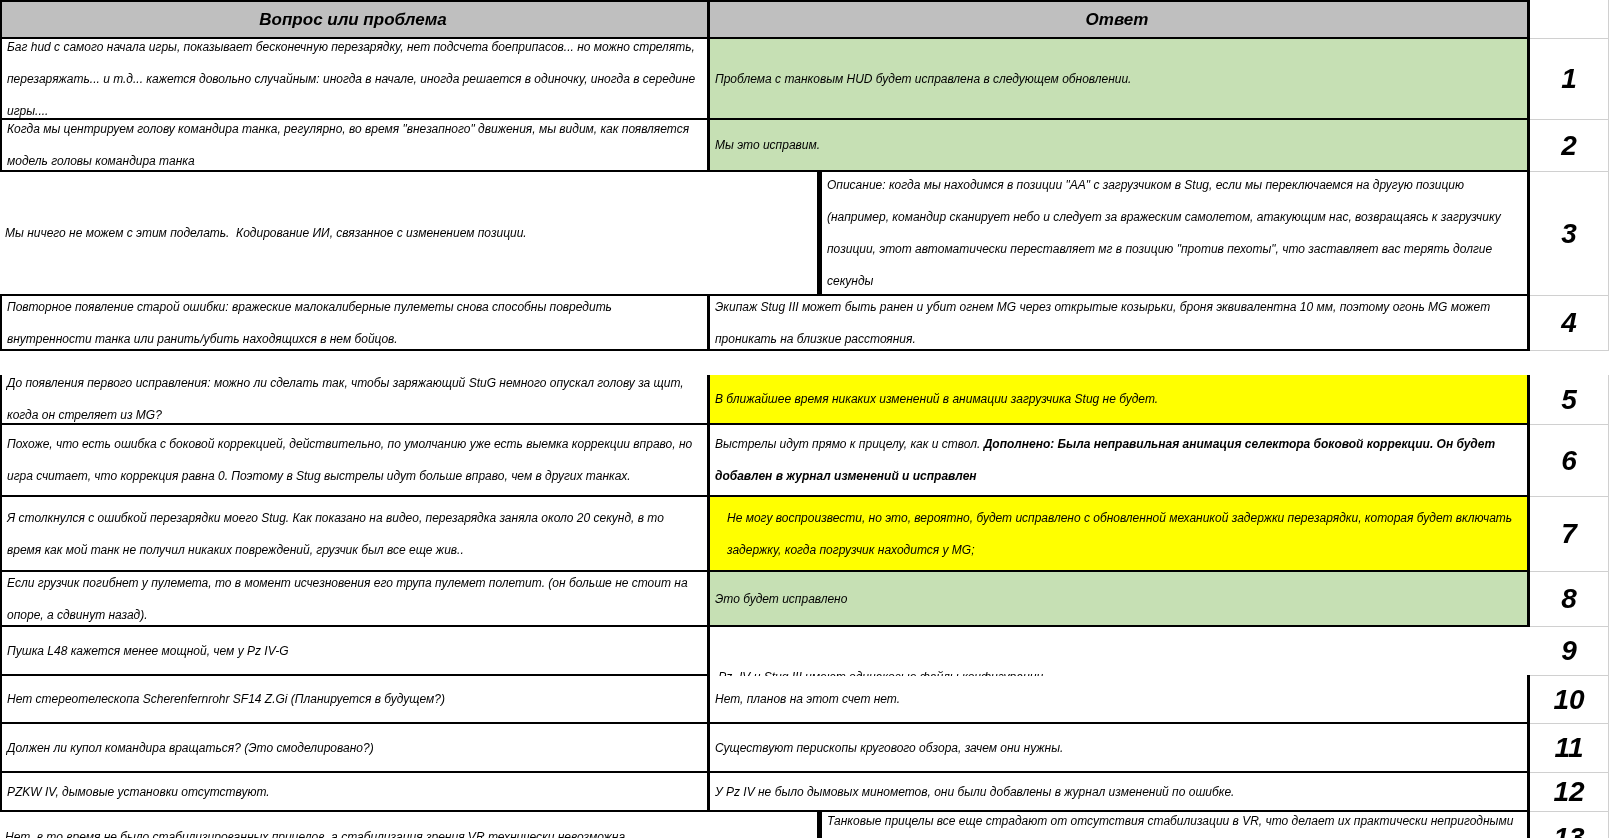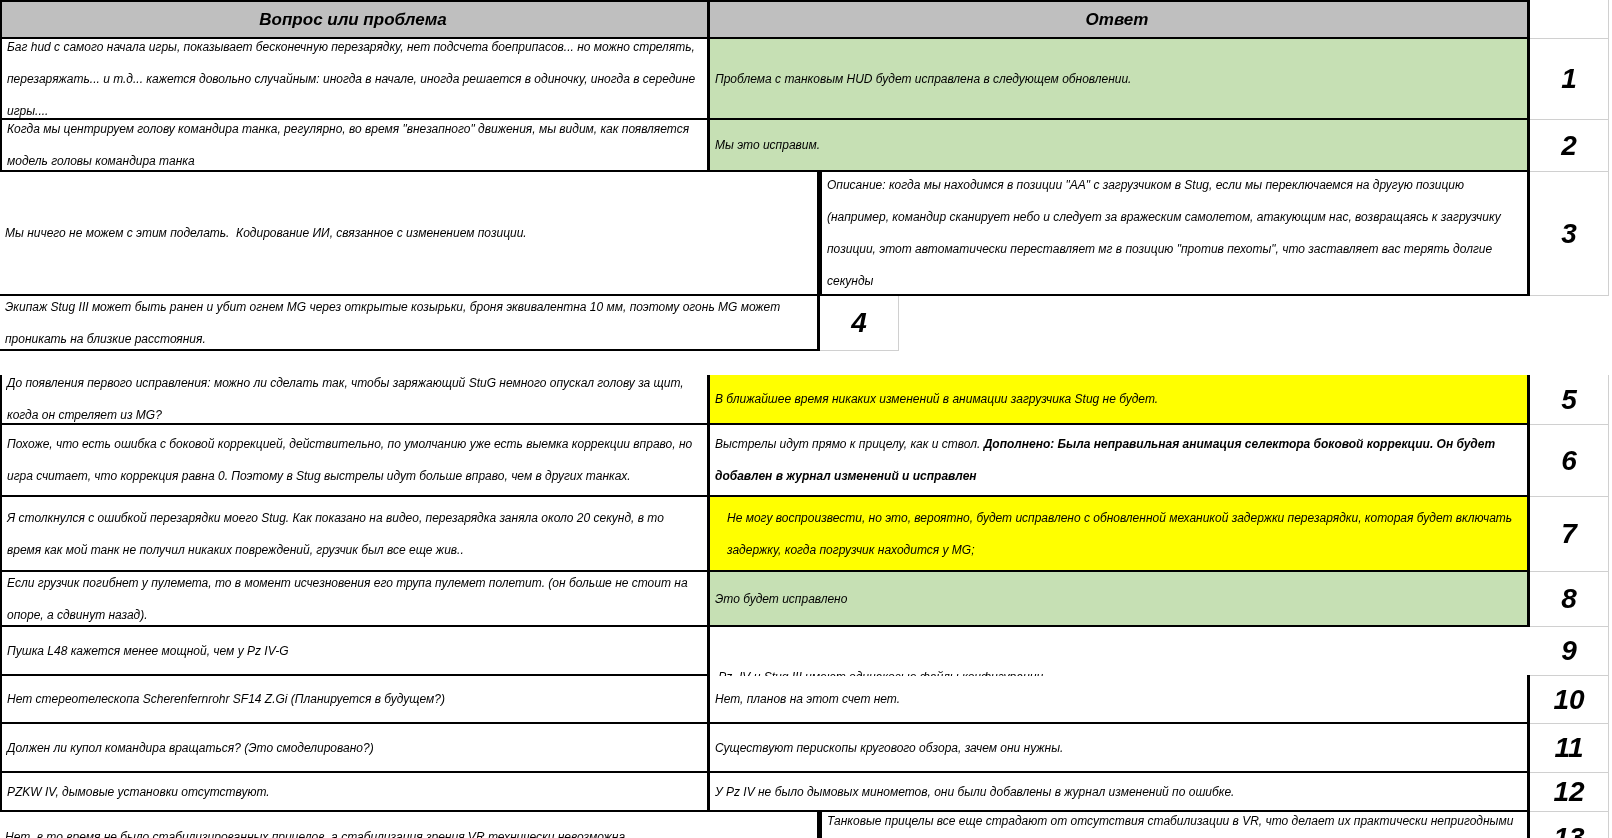--- a/index.html
+++ b/index.html
@@ -65,20 +65,23 @@
     </div>
     <div class="cell q">
       <span class="txt qtxt">Описание: когда мы находимся в позиции "AA" с загрузчиком в Stug, если мы переключаемся на другую позицию (например, командир сканирует небо и следует за вражеским самолетом, атакующим нас, возвращаясь к загрузчику позиции, этот автоматически переставляет мг в позицию "против пехоты", что заставляет вас терять долгие секунды</span>
     </div>
     <div class="cell num">
       <span class="numtxt">3</span>
     </div>
   </div>
 
   <div class="row" style="height: 55px;">
+    <div class="cell q">
+      <span class="txt qtxt">Повторное появление старой ошибки: вражеские малокалиберные пулеметы снова способны повредить внутренности танка или ранить/убить находящихся в нем бойцов.</span>
+    </div>
     <div class="cell a" style="background: rgb(255, 255, 255);">
       <span class="txt atxt"><span class="normalseg">Экипаж Stug III может быть ранен и убит огнем MG через открытые козырьки, броня эквивалентна 10 мм, поэтому огонь MG может проникать на близкие расстояния.</span><span class="boldseg"></span></span>
     </div>
     <div class="cell num">
       <span class="numtxt">4</span>
     </div>
   </div>
 
   <div class="row" style="height: 50px; margin-top: 24px;">
     <div class="cell q">

